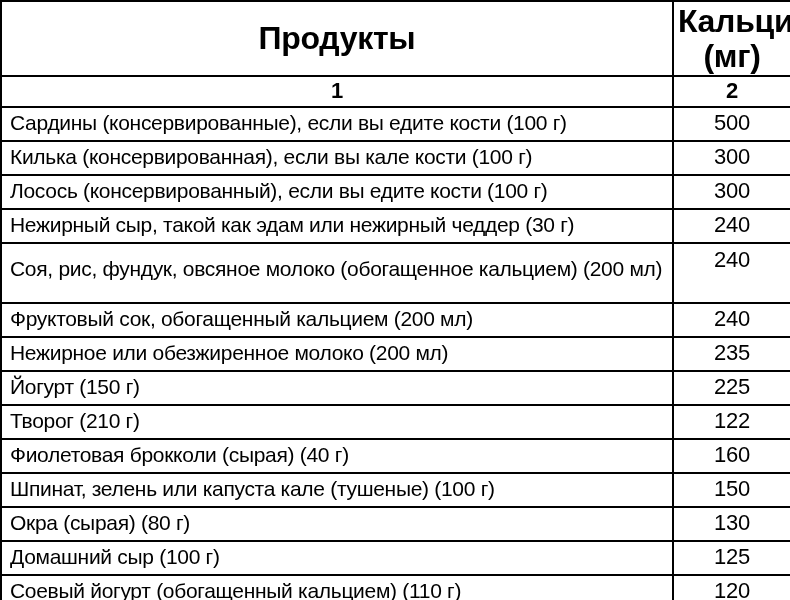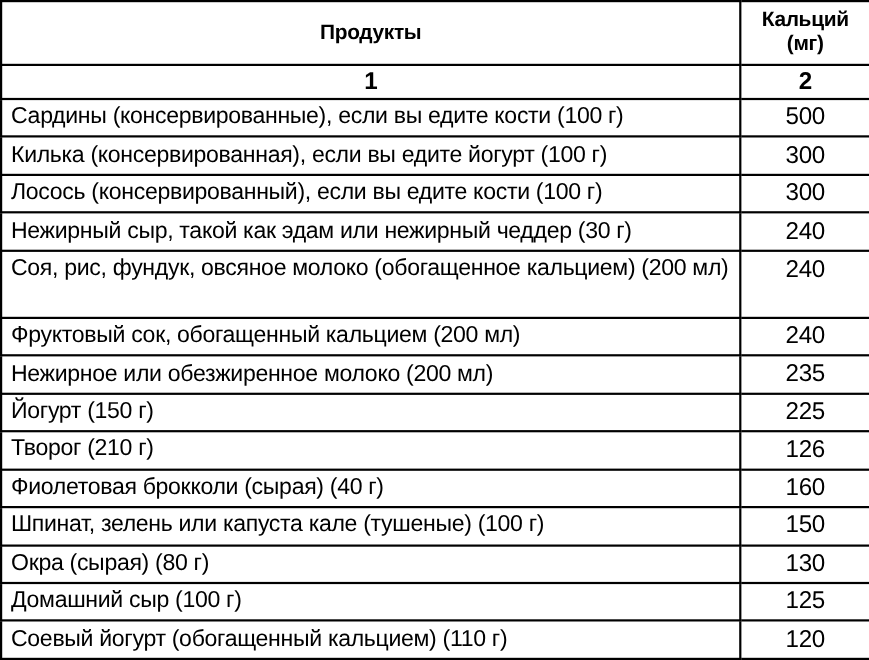--- a/index.html
+++ b/index.html
@@ -27,21 +27,21 @@
     padding: 0;
     color: #000000;
     letter-spacing: -0.3px;
     overflow: hidden;
   }
   col.products-col { width: 672px; }
   col.calcium-col  { width: 118px; }
 
   tr.header-row { height: 58px; }
   tr.header-row th {
-    font-size: 19px;
+    font-size: 32px;
     font-weight: bold;
     text-align: center;
     vertical-align: middle;
     line-height: 1.08;
     padding: 2px 4px;
   }
   tr.number-row { height: 31px; }
   tr.number-row th {
     font-size: 22px;
     font-weight: bold;
@@ -60,21 +60,21 @@
   }
   tr.data-row td.value-cell {
     font-size: 22px;
     text-align: center;
     vertical-align: middle;
     padding: 1px 0 3px 0;
   }
   
   tbody tr.data-row:nth-child(5) { height: 60px; }
   tbody tr.data-row:nth-child(5) td { vertical-align: top; }
-  tbody tr.data-row:nth-child(5) td.product-cell { padding-top: 3px; border-radius: 29px; }
+  tbody tr.data-row:nth-child(5) td.product-cell { padding-top: 13px; border-radius: 29px; }
   tbody tr.data-row:nth-child(5) td.value-cell { padding-top: 3px; }
 </style>
 </head>
 <body>
 
 <table class="calcium-table">
   <colgroup>
     <col class="products-col">
     <col class="calcium-col">
   </colgroup>
@@ -88,21 +88,21 @@
       <th>2</th>
     </tr>
   </thead>
   <tbody id="rows-body">
   <tr class="data-row">
     <td class="product-cell">Сардины (консервированные), если вы едите кости (100 г)</td>
     <td class="value-cell">500</td>
   </tr>
 
   <tr class="data-row">
-    <td class="product-cell">Килька (консервированная), если вы едите йогурт (100 г)</td>
+    <td class="product-cell">Килька (консервированная), если вы кале кости (100 г)</td>
     <td class="value-cell">300</td>
   </tr>
 
   <tr class="data-row">
     <td class="product-cell">Лосось (консервированный), если вы едите кости (100 г)</td>
     <td class="value-cell">300</td>
   </tr>
 
   <tr class="data-row">
     <td class="product-cell">Нежирный сыр, такой как эдам или нежирный чеддер (30 г)</td>
@@ -124,21 +124,21 @@
     <td class="value-cell">235</td>
   </tr>
 
   <tr class="data-row">
     <td class="product-cell">Йогурт (150 г)</td>
     <td class="value-cell">225</td>
   </tr>
 
   <tr class="data-row">
     <td class="product-cell">Творог (210 г)</td>
-    <td class="value-cell">126</td>
+    <td class="value-cell">122</td>
   </tr>
 
   <tr class="data-row">
     <td class="product-cell">Фиолетовая брокколи (сырая) (40 г)</td>
     <td class="value-cell">160</td>
   </tr>
 
   <tr class="data-row">
     <td class="product-cell">Шпинат, зелень или капуста кале (тушеные) (100 г)</td>
     <td class="value-cell">150</td>

